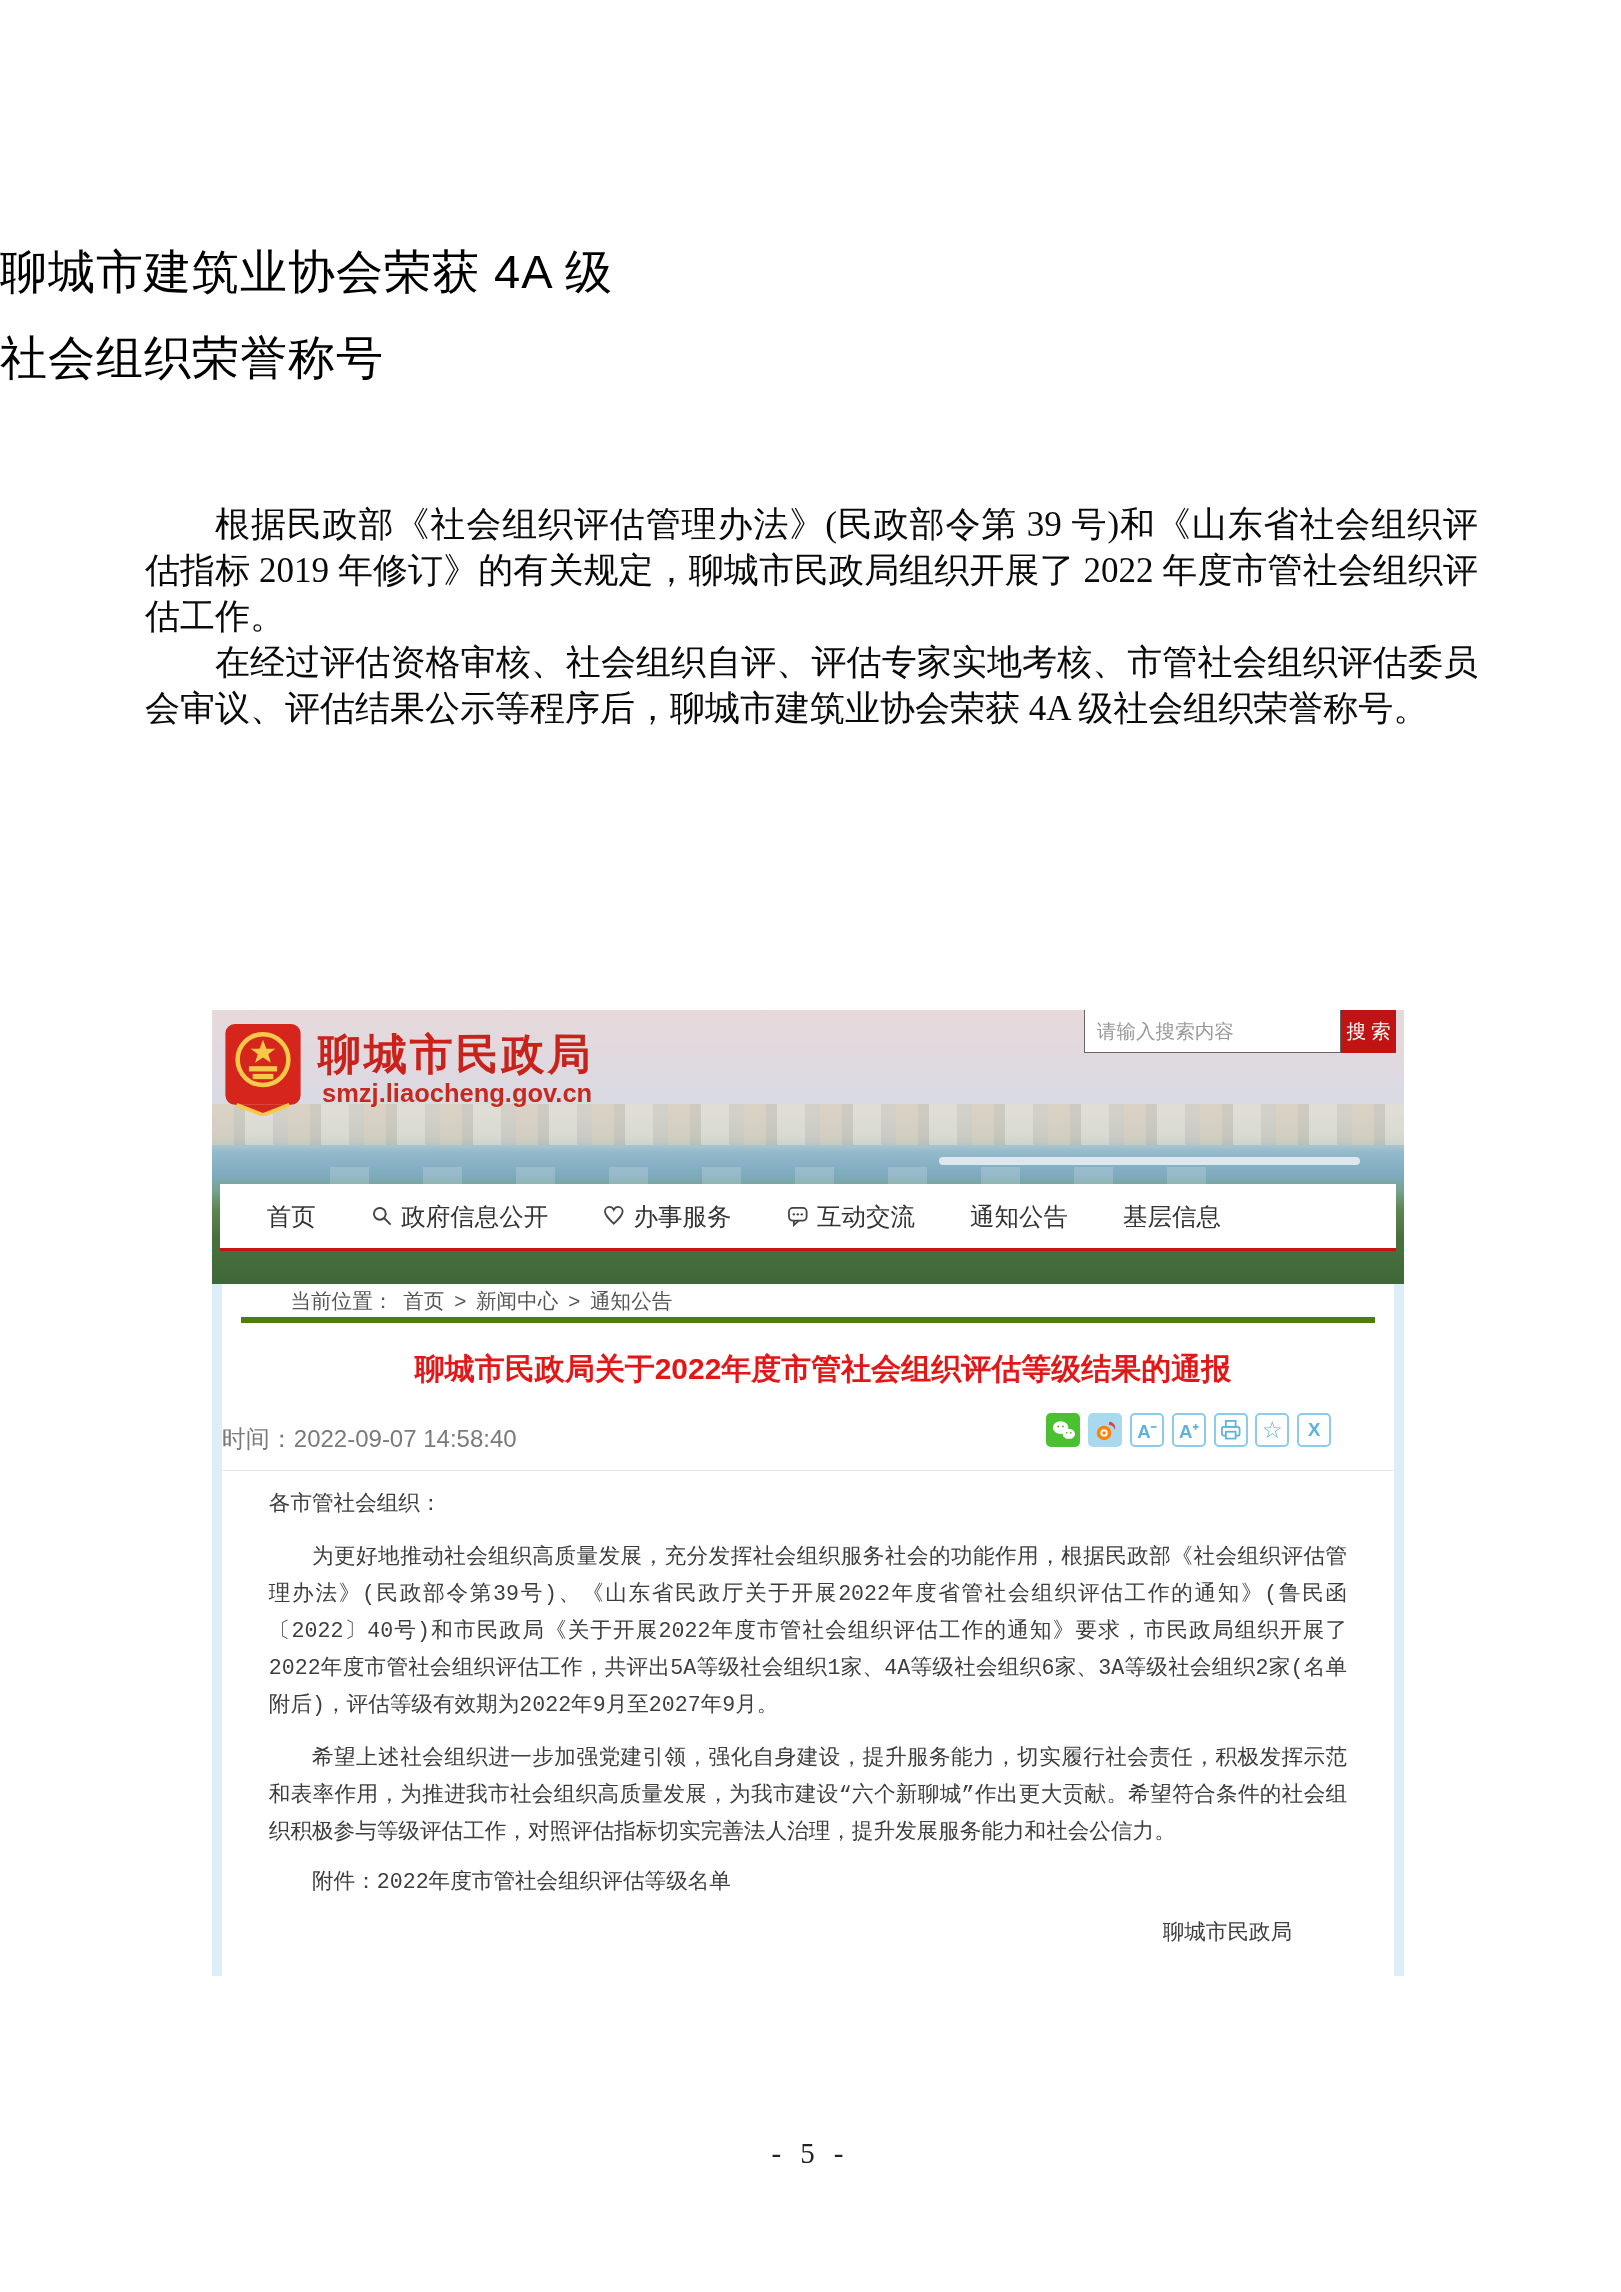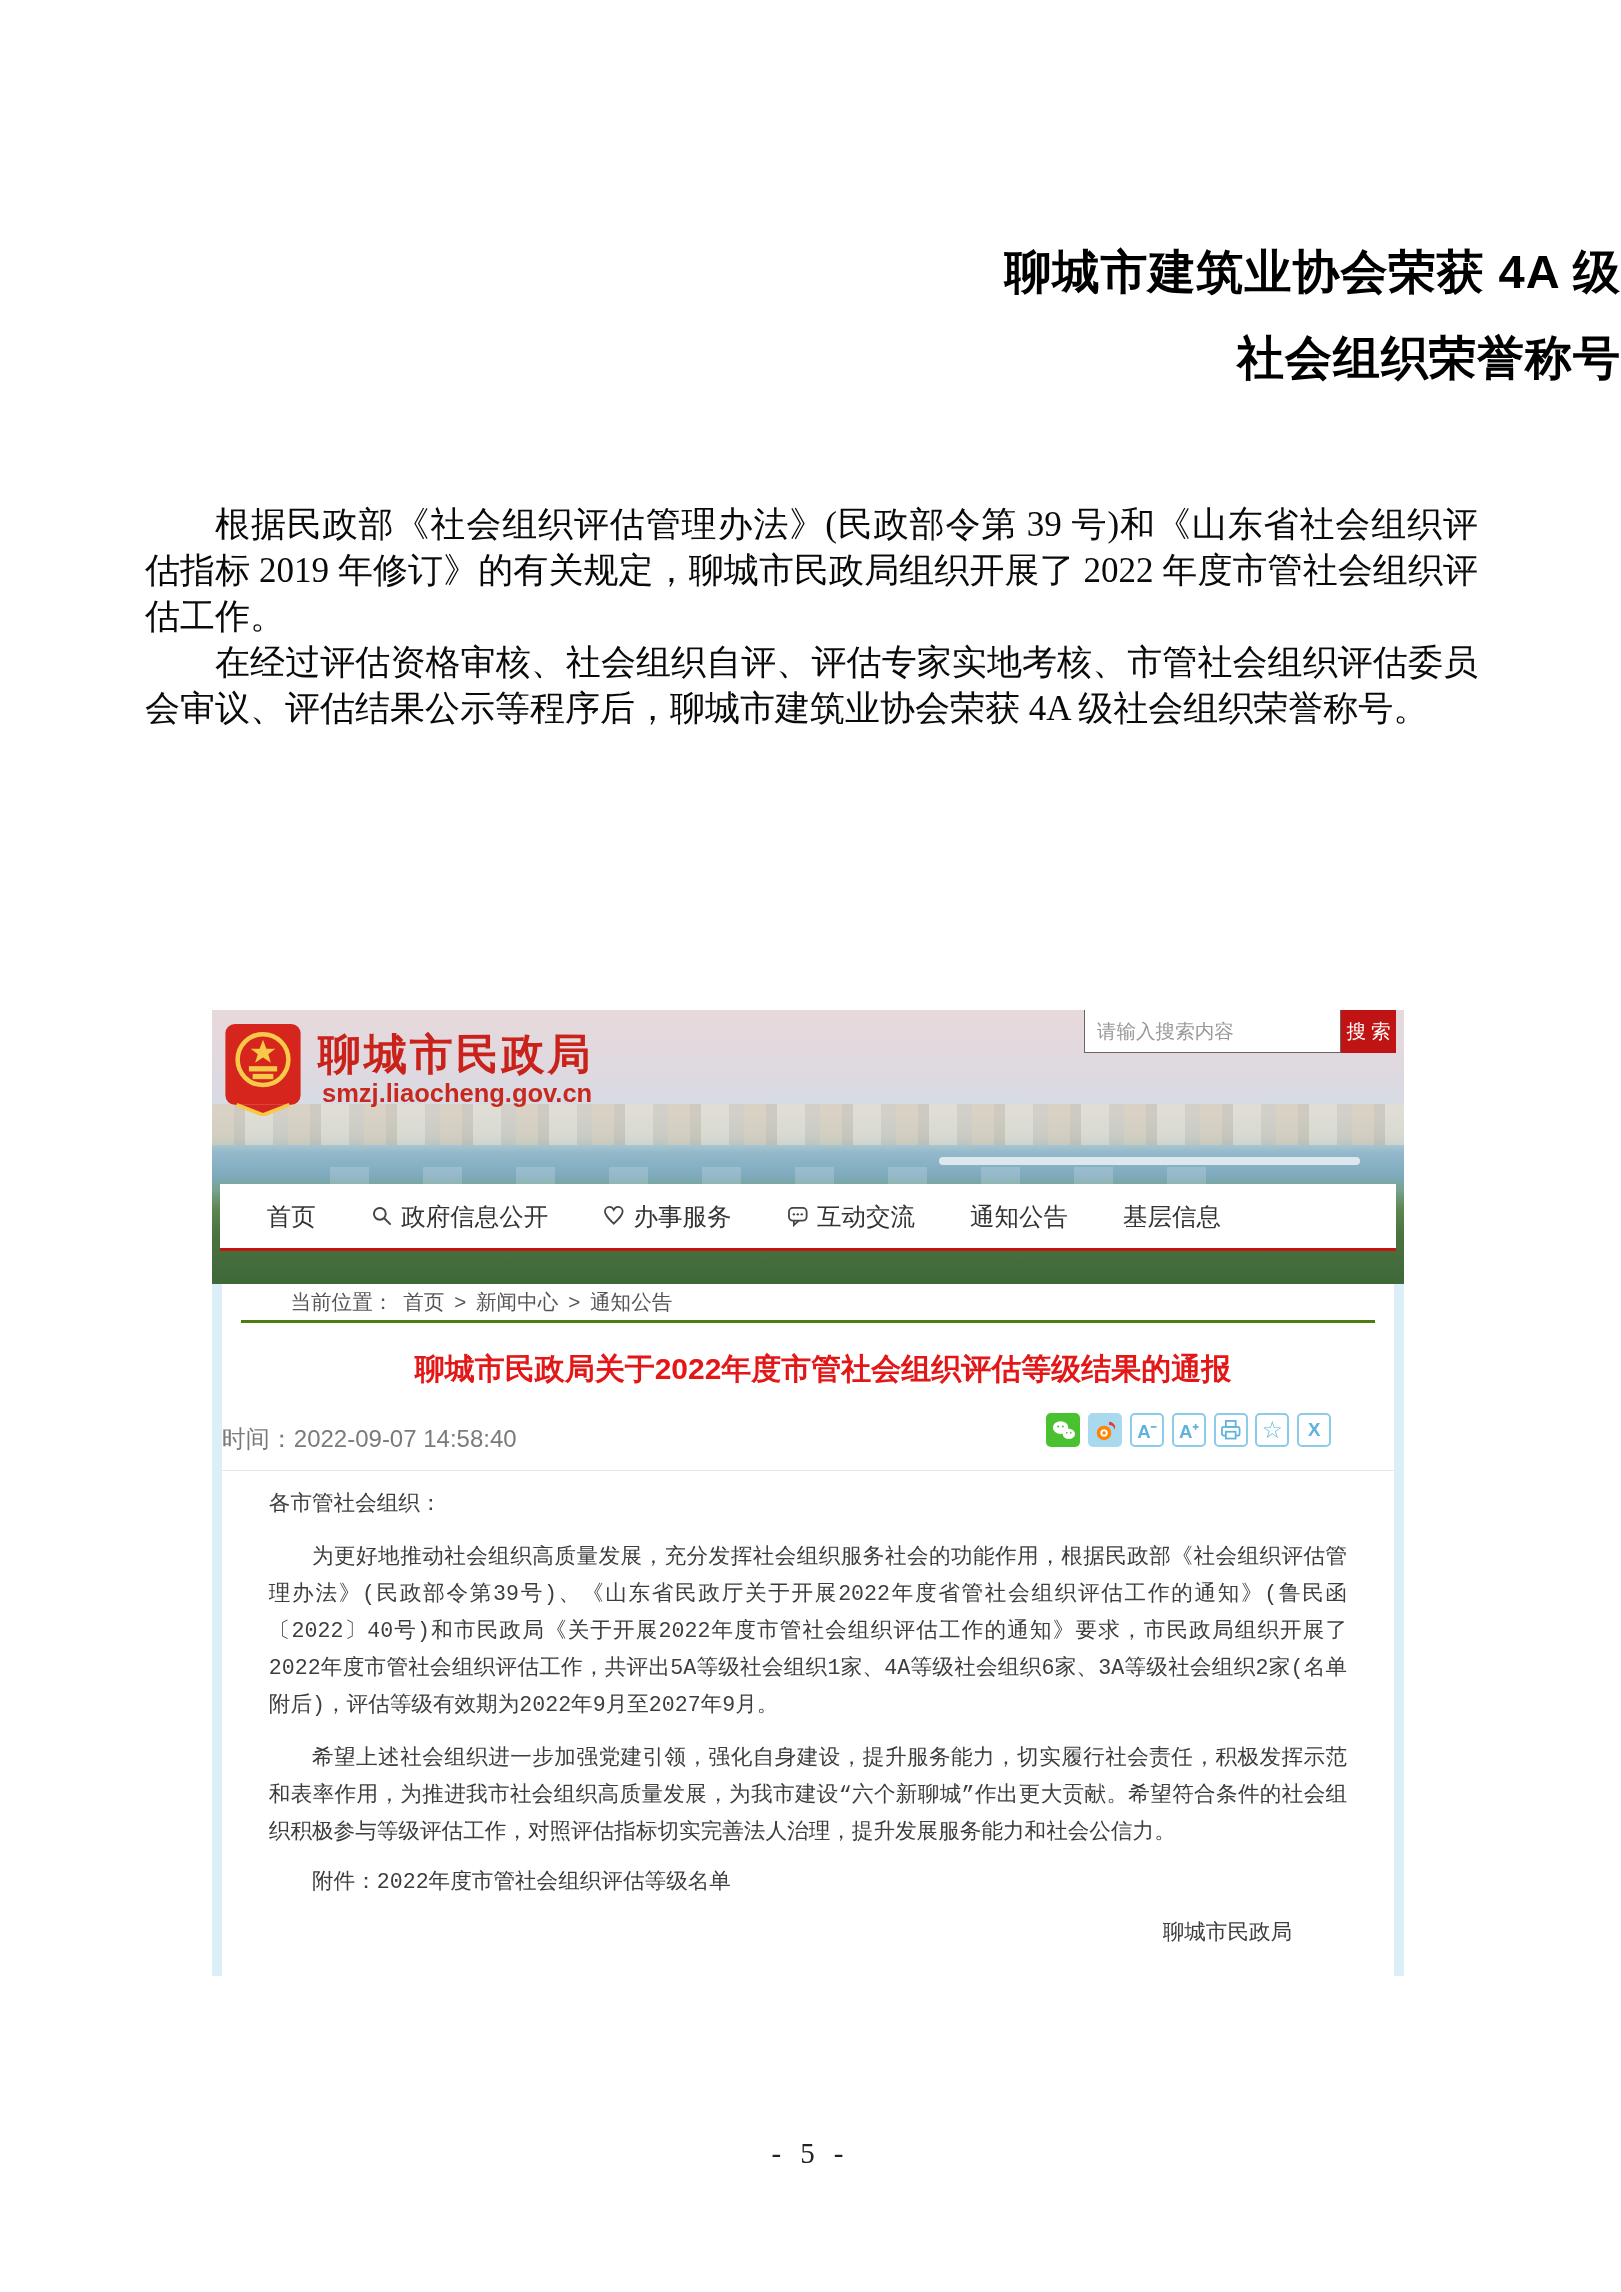--- a/index.html
+++ b/index.html
@@ -3,22 +3,22 @@
 <meta charset="utf-8">
 <style>
   * { margin:0; padding:0; box-sizing:border-box; }
   html,body { background:#ffffff; }
   body {
     position:relative; width:1621px; height:2293px;
     font-family:"Liberation Serif", serif; color:#111; overflow:hidden;
   }
 
   
-  .doc-title { position:absolute; left:0; width:100%; text-align:right;
-    font-family:"Liberation Sans", sans-serif; font-weight:bold; font-size:47px; color:#000; letter-spacing:1px; }
+  .doc-title { position:absolute; left:0; width:100%; text-align:left;
+    font-family:"Liberation Sans", sans-serif; font-weight:normal; font-size:47px; color:#000; letter-spacing:1px; }
   .doc-title.l1 { top:241px; }
   .doc-title.l2 { top:327px; }
 
   .doc-body { position:absolute; top:502px; left:145px; width:1333px;
     font-size:35px; line-height:46px; text-align:justify; color:#0a0a0a; }
   .doc-body p { text-indent:2em; margin:0; }
 
   .page-num { position:absolute; top:2137px; left:0; width:100%; text-align:center;
     font-size:29px; letter-spacing:5.9px; color:#222; }
 
@@ -56,21 +56,21 @@
     border-bottom:3.9px solid #c41414; display:flex; align-items:center; padding-left:47px; gap:55px;
     font-size:24.5px; color:#333; }
   .nav-item { display:flex; align-items:center; gap:8.8px; cursor:pointer; white-space:nowrap; }
   .nav-item .nicon { display:flex; align-items:center; }
 
   
   .shot-body { position:absolute; top:274px; left:0; right:0; bottom:0; background:#dceff9; }
   .content-box { position:absolute; top:0; left:9.8px; right:9.8px; bottom:0; background:#fff; overflow:hidden; }
 
   .breadcrumb { height:39px; margin:0 19.6px; display:flex; align-items:center; gap:9.8px;
-    border-bottom:3px solid #4d7c0f; padding-left:49px; font-size:20.6px; color:#555; }
+    border-bottom:6px solid #4d7c0f; padding-left:49px; font-size:20.6px; color:#555; }
   .breadcrumb .bc-link { cursor:pointer; }
 
   .article-title { margin-top:25.5px; text-align:center; font-size:30px; font-weight:bold; color:#e31717;padding-left:30px; }
 
   .meta-row { position:relative; height:80px; }
   .meta-time { position:absolute; left:0; right:0; top:33px; text-align:left; font-size:24px; color:#7a7a7a; }
   .share-icons { position:absolute; right:63px; top:23.5px; display:flex; gap:7.8px; }
   .sicon { width:34px; height:34px; border-radius:4.9px; display:flex; align-items:center;
     justify-content:center; cursor:pointer; font-weight:bold; }
   .sicon.boxed { background:#fff; border:2px solid #8ccbea; color:#5fb2dc; font-size:18.6px; }

